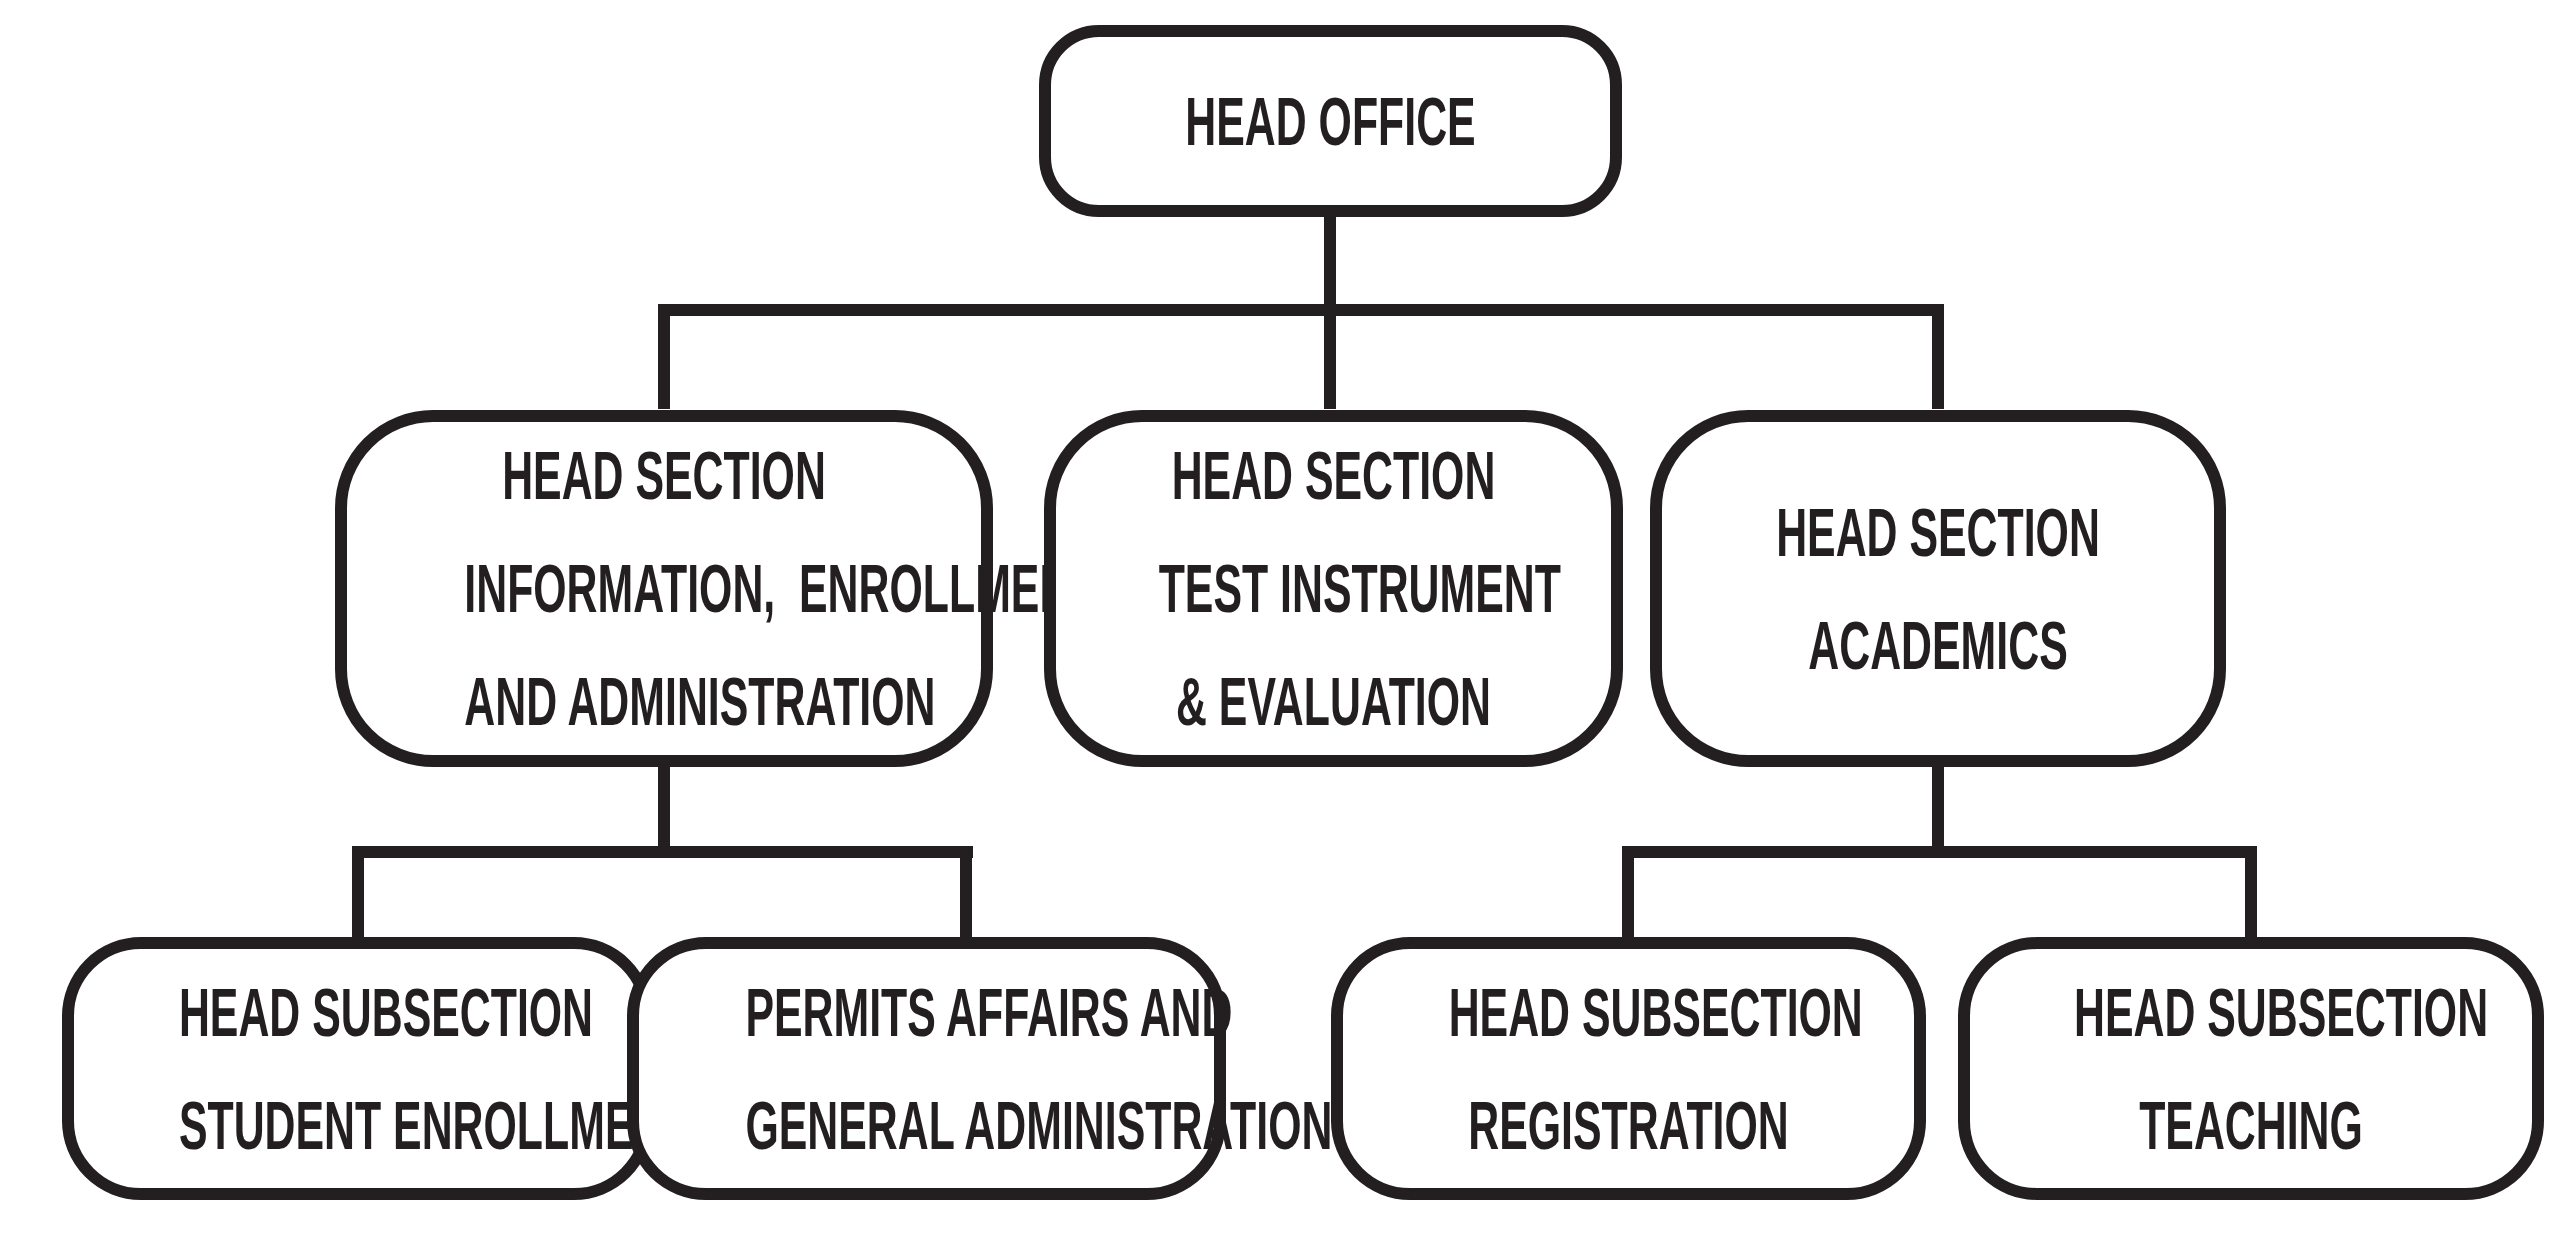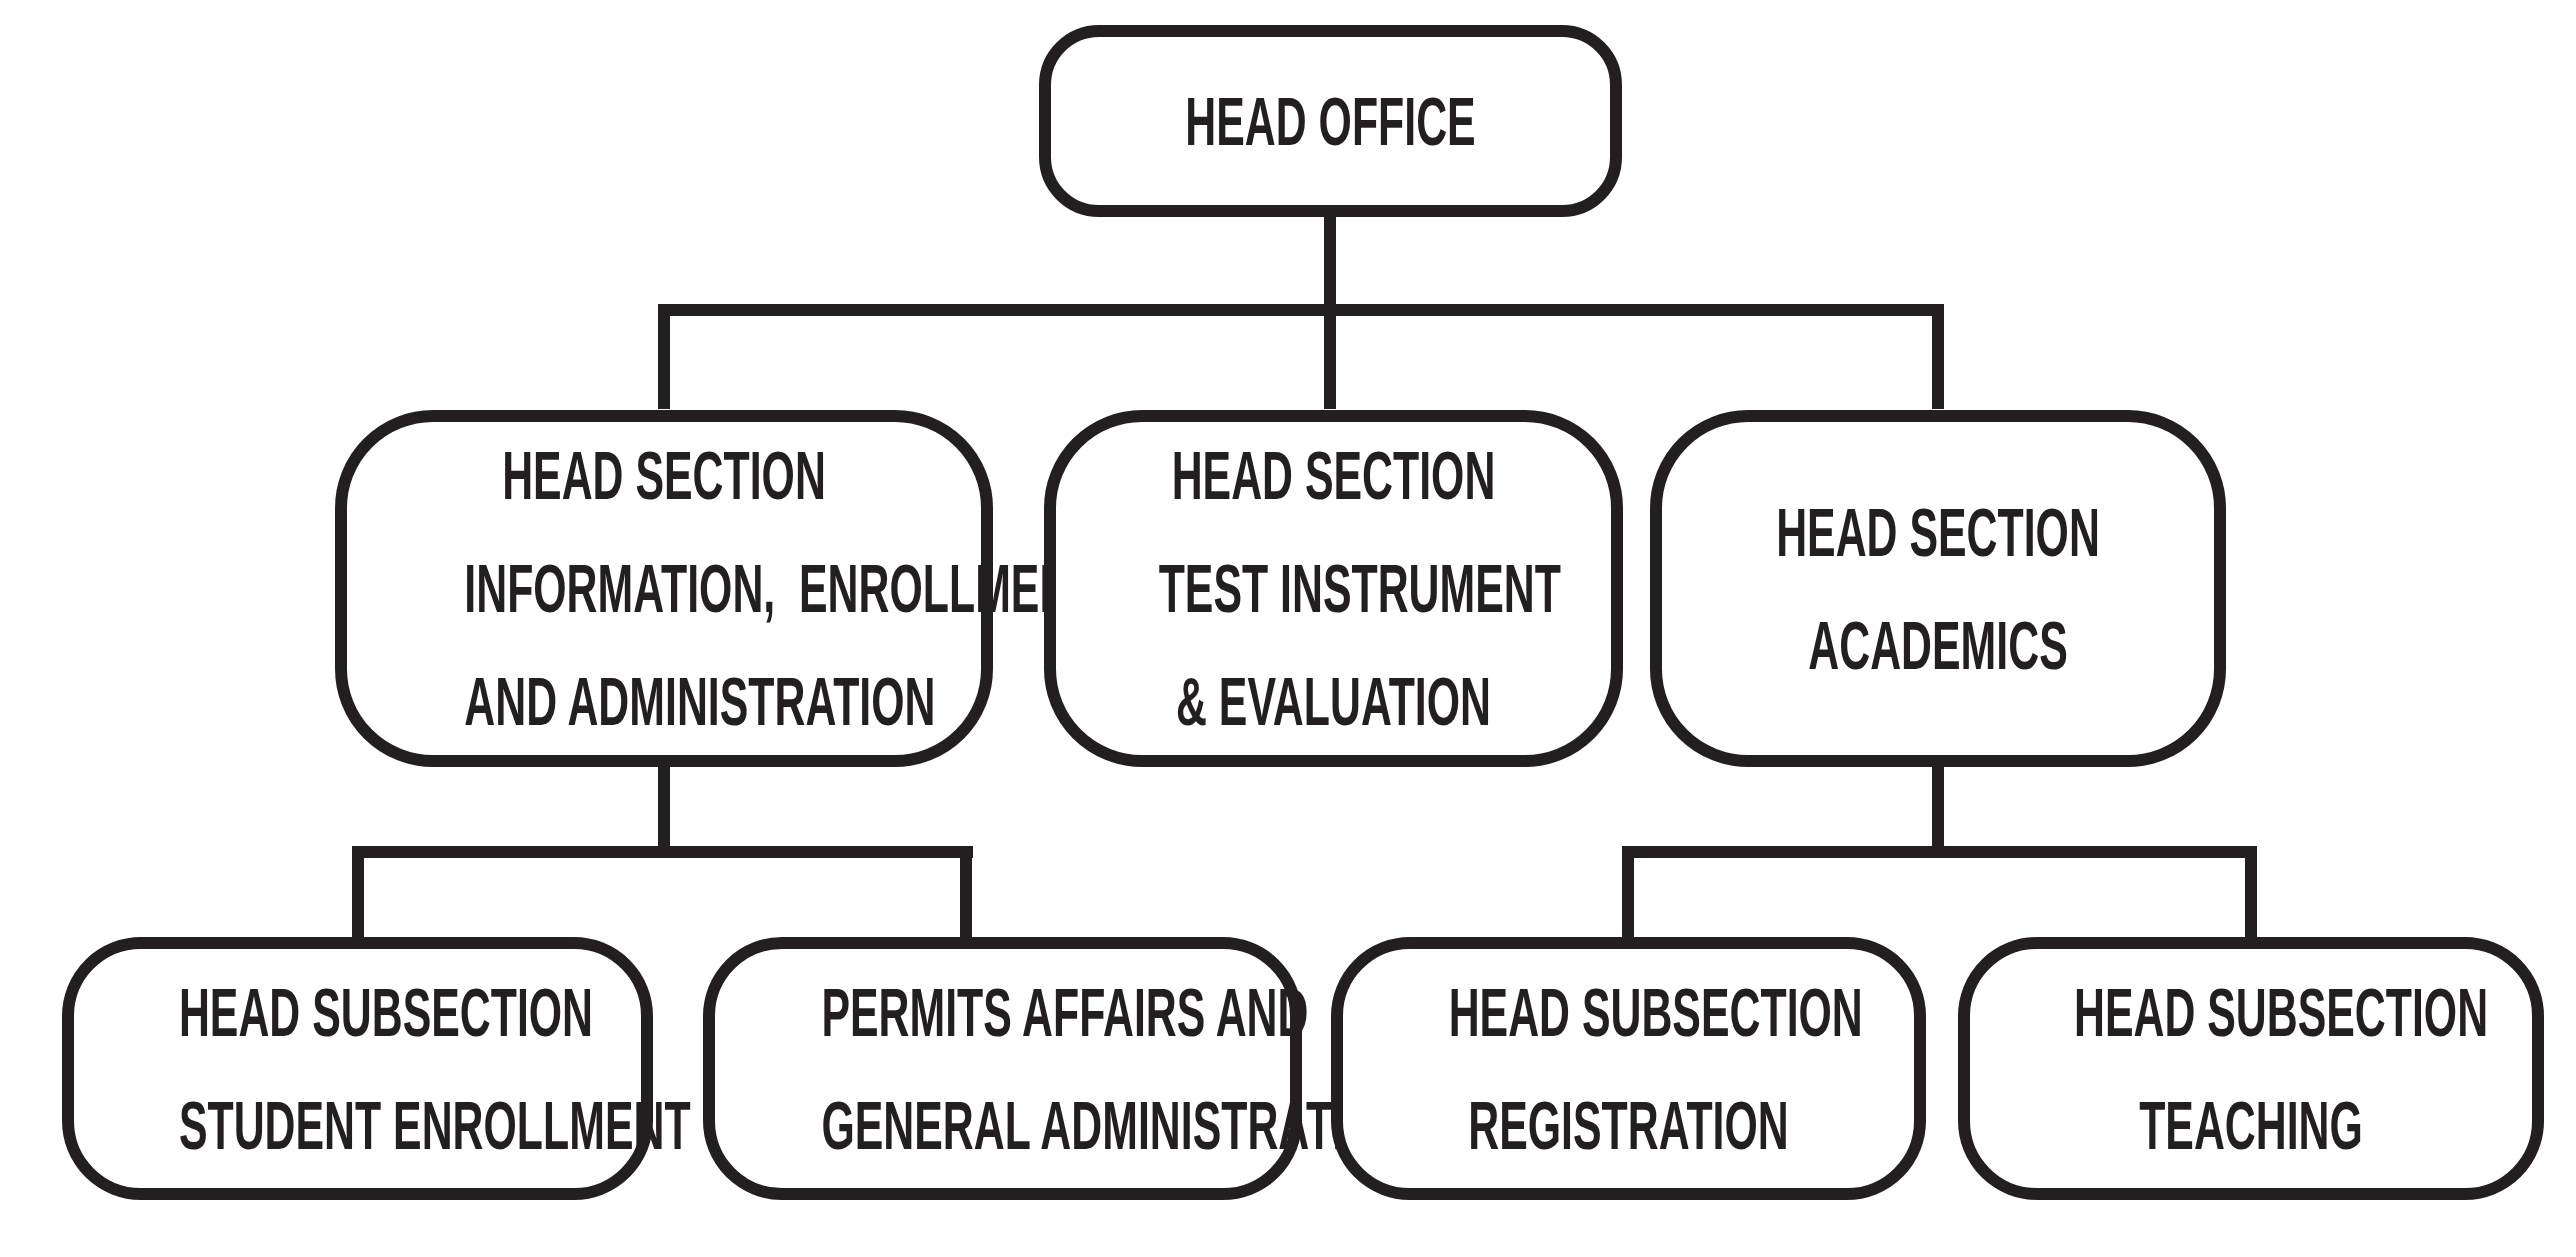--- a/index.html
+++ b/index.html
@@ -38,21 +38,21 @@
     position: absolute;
     background: var(--ink);
     z-index: 1;
   }
   
   #n-head      { left: 1039px; top: 25px;   width: 583px; height: 192px; border-radius: 60px; }
   #n-info      { left: 335px;  top: 410px;  width: 658px; height: 357px; border-radius: 98px; }
   #n-test      { left: 1044px; top: 410px;  width: 579px; height: 357px; border-radius: 98px; }
   #n-acad      { left: 1650px; top: 410px;  width: 576px; height: 357px; border-radius: 98px; }
   #n-enroll    { left: 62px;   top: 937px; width: 591px; height: 263px; border-radius: 79px; }
-  #n-permits   { left: 703px;  top: 937px; width: 599px; height: 263px; border-radius: 79px; }
+  #n-permits   { left: 627px;  top: 937px; width: 599px; height: 263px; border-radius: 79px; }
   #n-reg       { left: 1331px; top: 937px; width: 595px; height: 263px; border-radius: 79px; }
   #n-teach     { left: 1958px; top: 937px; width: 586px; height: 263px; border-radius: 79px; }
   
   #c-root-v    { left: 1324px; top: 216px;  width: 12px;   height: 193px; }
   #c-top-h     { left: 658px;  top: 304px;  width: 1286px; height: 12px;  }
   #c-top-vl    { left: 658px;  top: 304px;  width: 12px;   height: 105px; }
   #c-top-vr    { left: 1932px; top: 304px;  width: 12px;   height: 105px; }
   #c-info-v    { left: 658px;  top: 766px; width: 12px;   height: 92px; }
   #c-left-h    { left: 352px;  top: 846px; width: 621px;  height: 12px;  }
   #c-left-v1   { left: 352px;  top: 846px; width: 12px;   height: 91px; }

